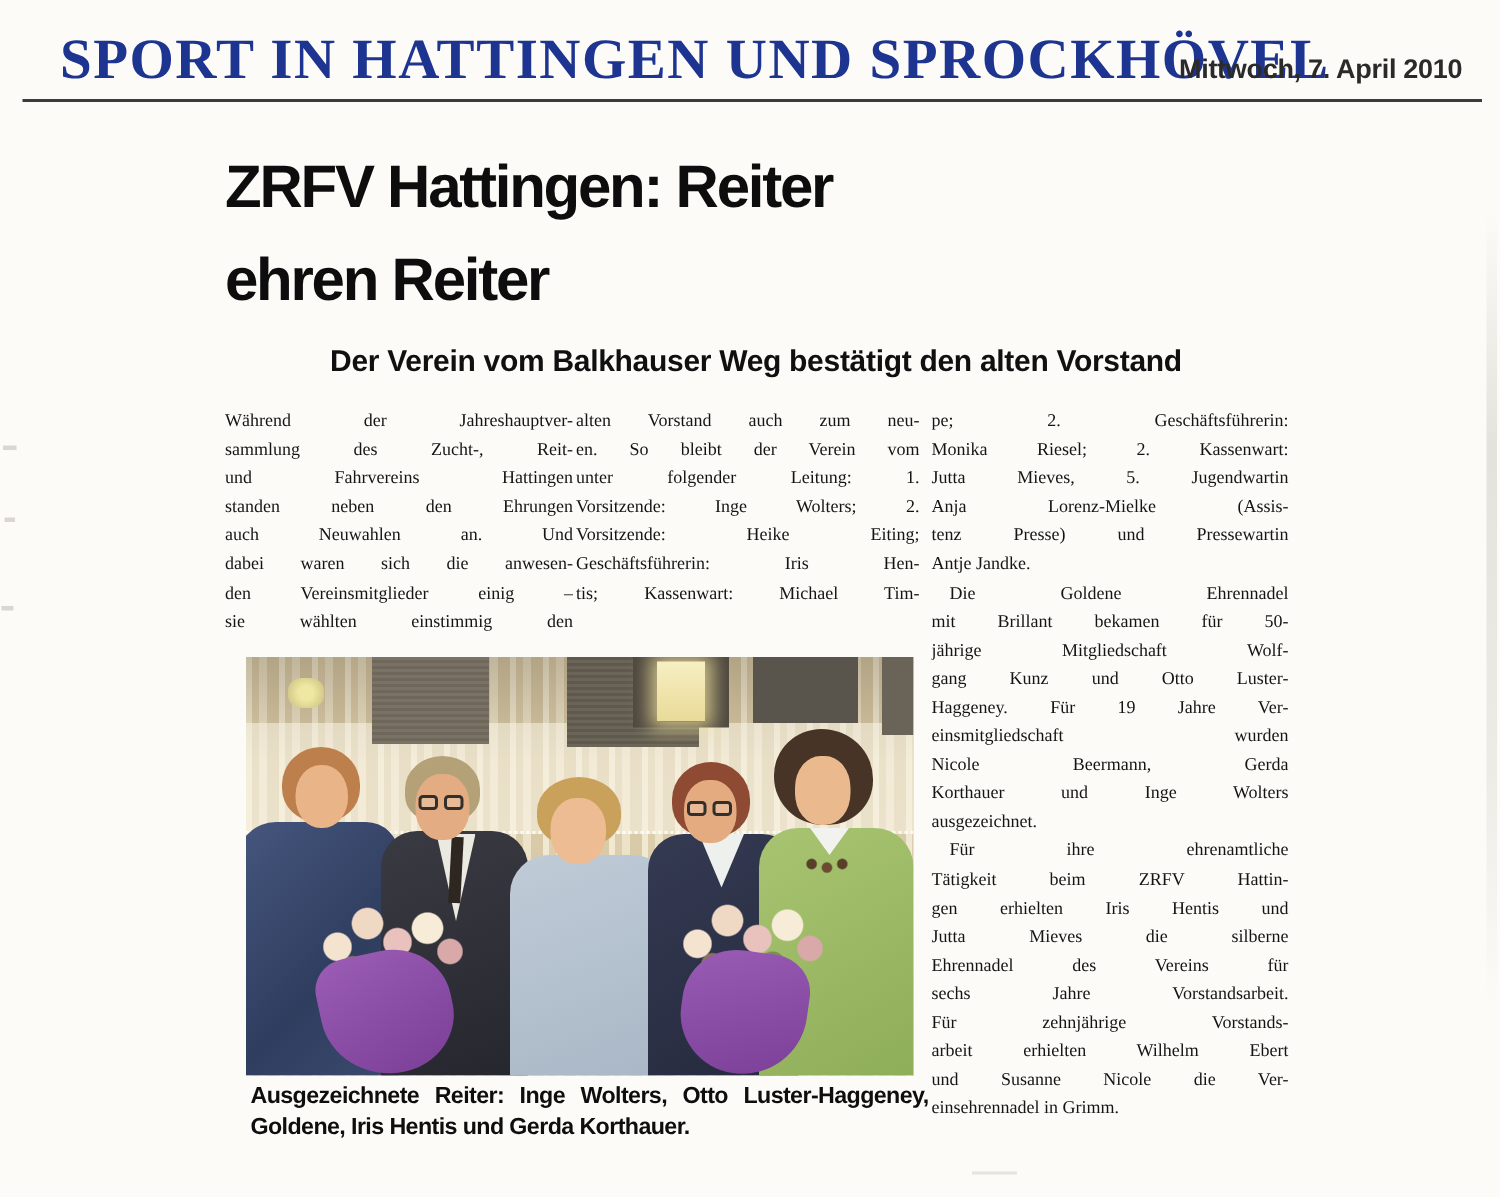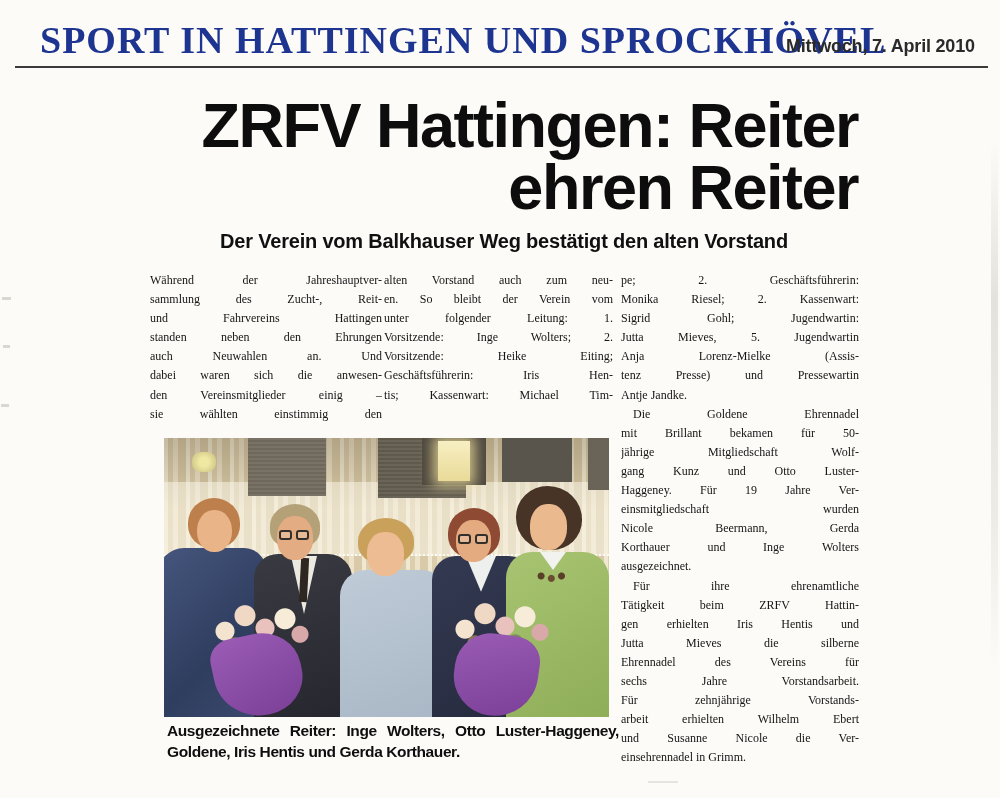--- a/index.html
+++ b/index.html
@@ -23,23 +23,23 @@
     font-family:"Liberation Sans","DejaVu Sans",sans-serif;
     font-weight:600; font-size:18px; color:#2a2a2a; letter-spacing:-0.2px;
   }
   .masthead-rule {
     position:absolute; left:15px; top:66px; width:973px; height:2px;
     background:#3b3b3b;
   }
   
   .headline {
     position:absolute; left:150px; top:94px; width:708px;
-    text-align:right;
-    font-family:"Liberation Sans","DejaVu Sans",sans-serif;
-    font-weight:bold; font-size:63px; line-height:62px;
+    text-align:left;
+    font-family:"Liberation Sans","DejaVu Sans",sans-serif;
+    font-weight:bold; font-size:40px; line-height:62px;
     letter-spacing:-1.5px; color:#0d0d0d;
   }
   .subheadline {
     position:absolute; left:150px; top:230px; width:708px;
     text-align:center;
     font-family:"Liberation Sans","DejaVu Sans",sans-serif;
     font-weight:600; font-size:20px; letter-spacing:-0.2px; color:#101010;
   }
   
   .col {
@@ -188,21 +188,20 @@
       <div class="jline">unter folgender Leitung: 1.</div>
       <div class="jline">Vorsitzende: Inge Wolters; 2.</div>
       <div class="jline">Vorsitzende: Heike Eiting;</div>
       <div class="jline">Geschäftsführerin: Iris Hen-</div>
       <div class="jline">tis; Kassenwart: Michael Tim-</div>
     </div>
   <div class="col col3">
     <div>
         <div class="jline">pe; 2. Geschäftsführerin:</div>
         <div class="jline">Monika Riesel; 2. Kassenwart:</div>
-        <div class="jline">Sigrid Gohl; Jugendwartin:</div>
         <div class="jline">Jutta Mieves, 5. Jugendwartin</div>
         <div class="jline">Anja Lorenz-Mielke (Assis-</div>
         <div class="jline">tenz Presse) und Pressewartin</div>
         <div class="jline lastline">Antje Jandke.</div>
       </div>
     <div>
         <div class="jline"> Die Goldene Ehrennadel</div>
         <div class="jline">mit Brillant bekamen für 50-</div>
         <div class="jline">jährige Mitgliedschaft Wolf-</div>
         <div class="jline">gang Kunz und Otto Luster-</div>

